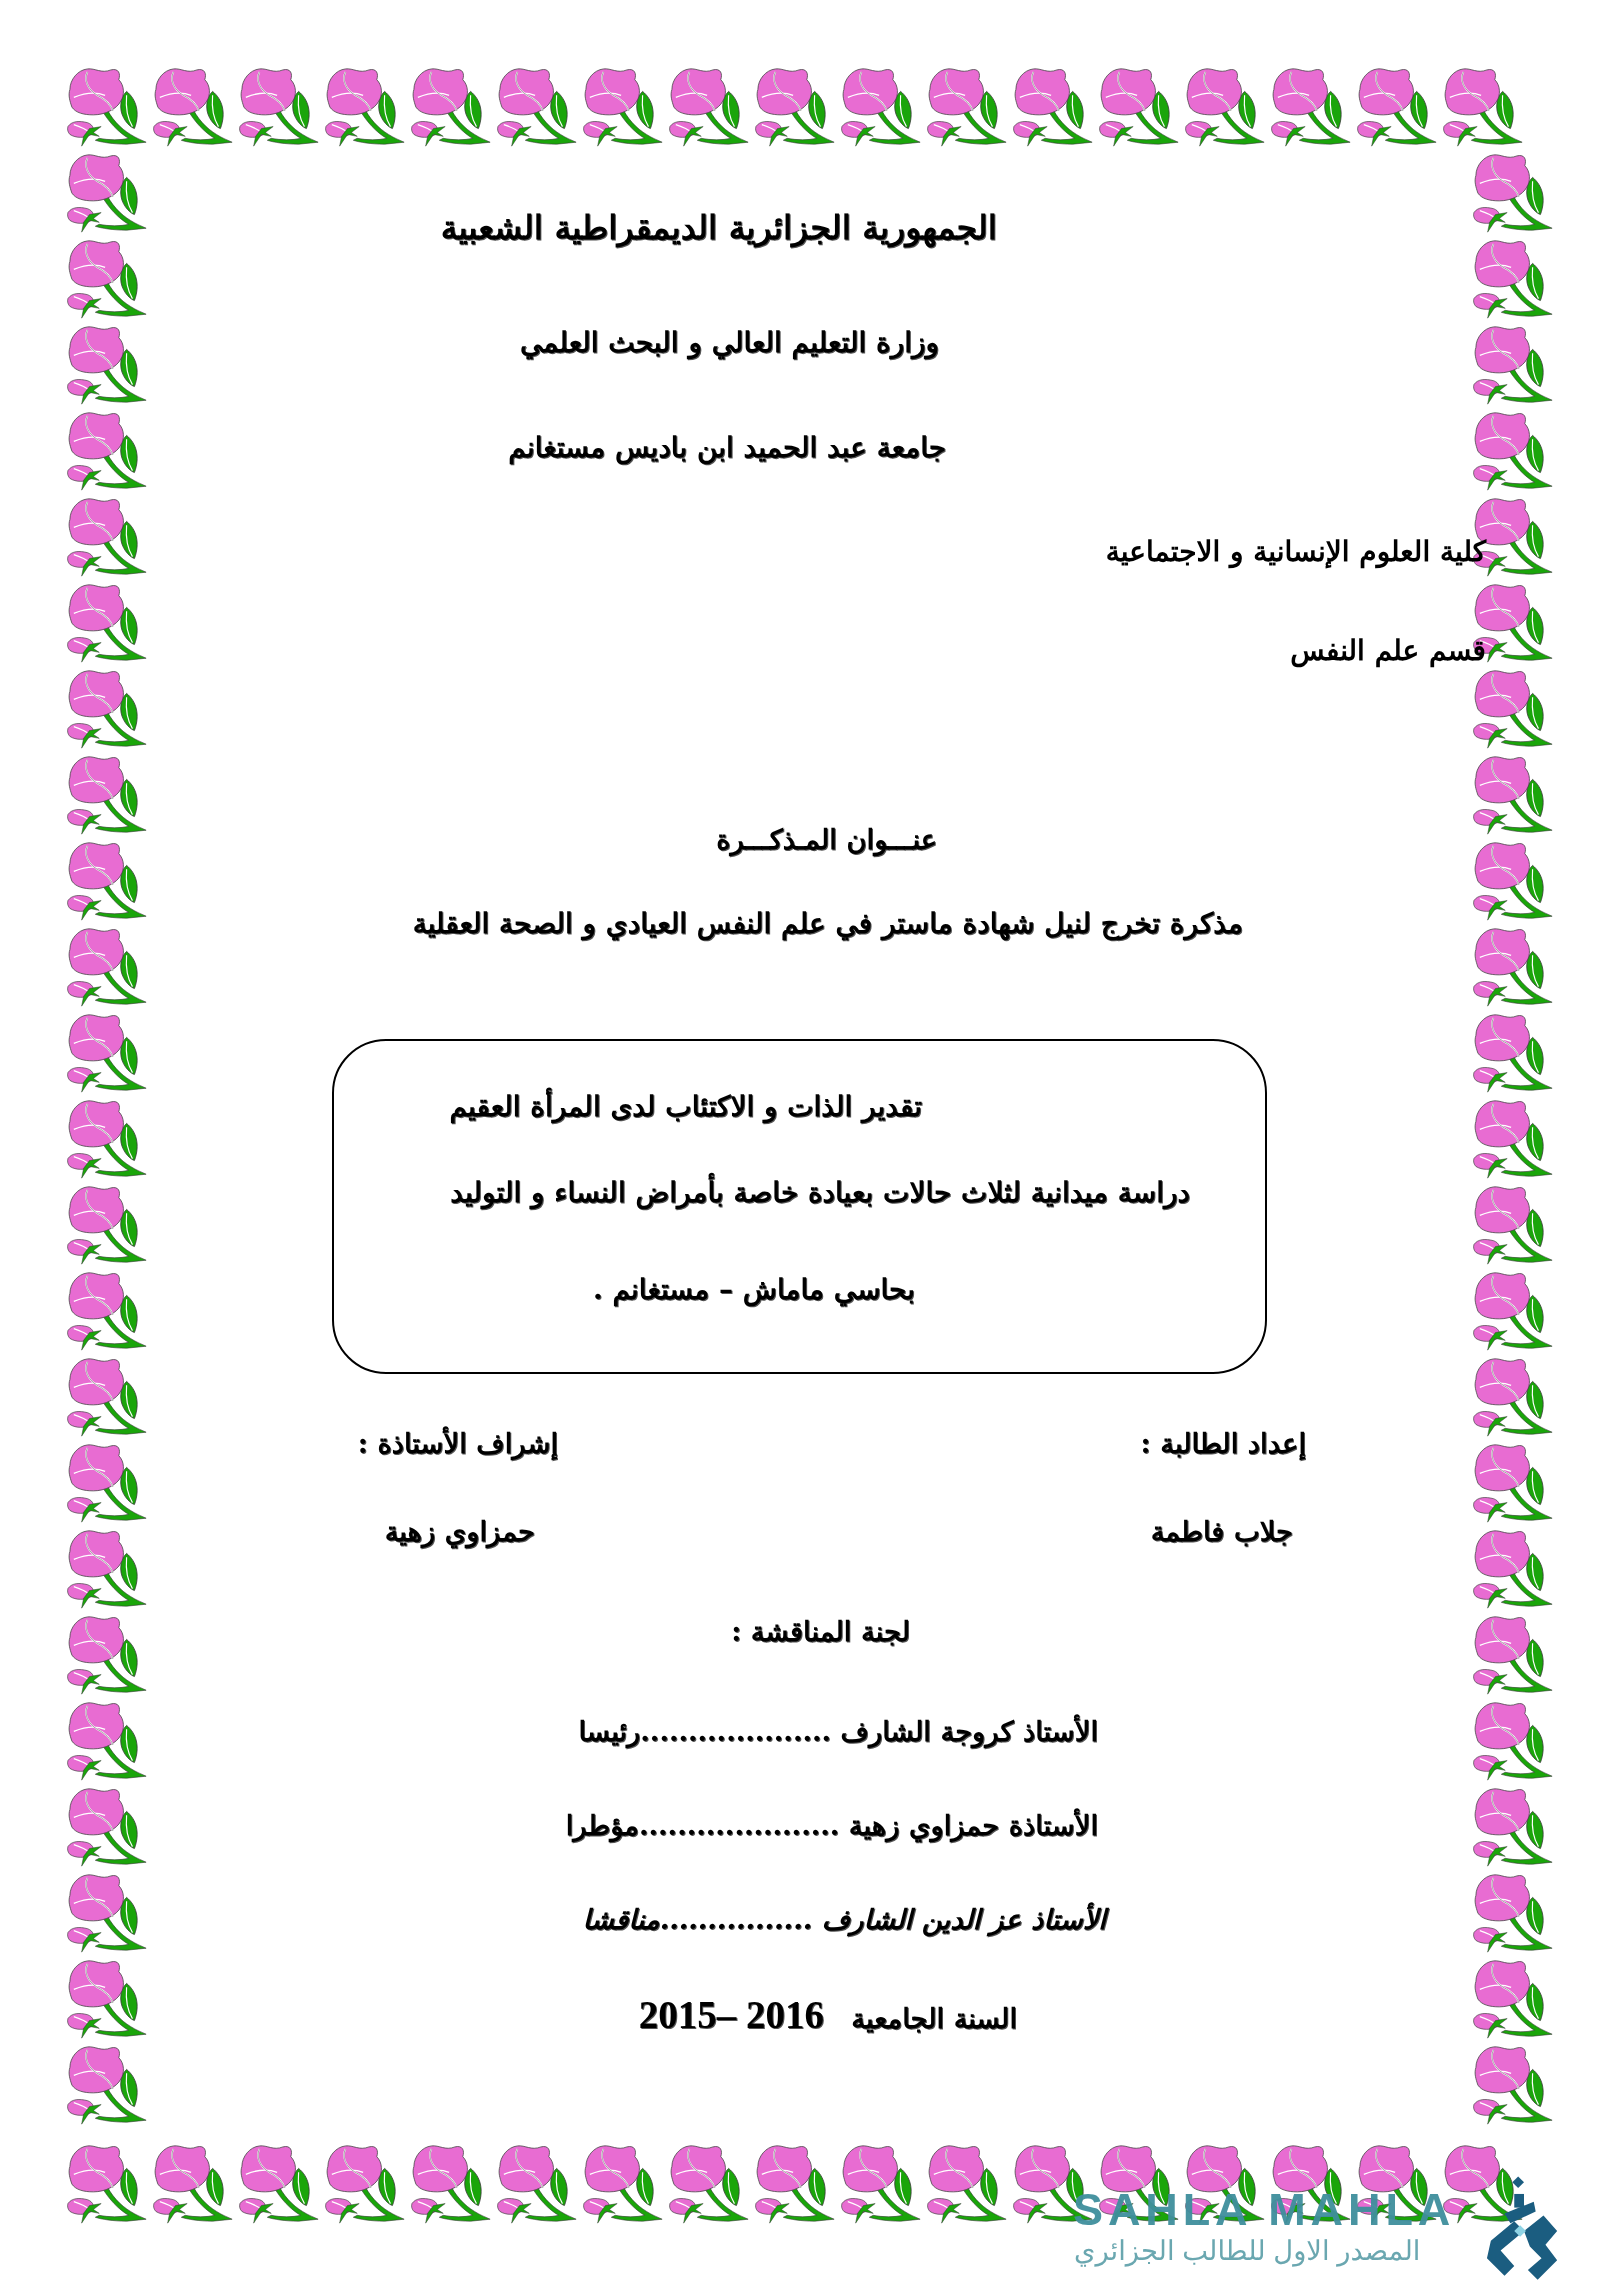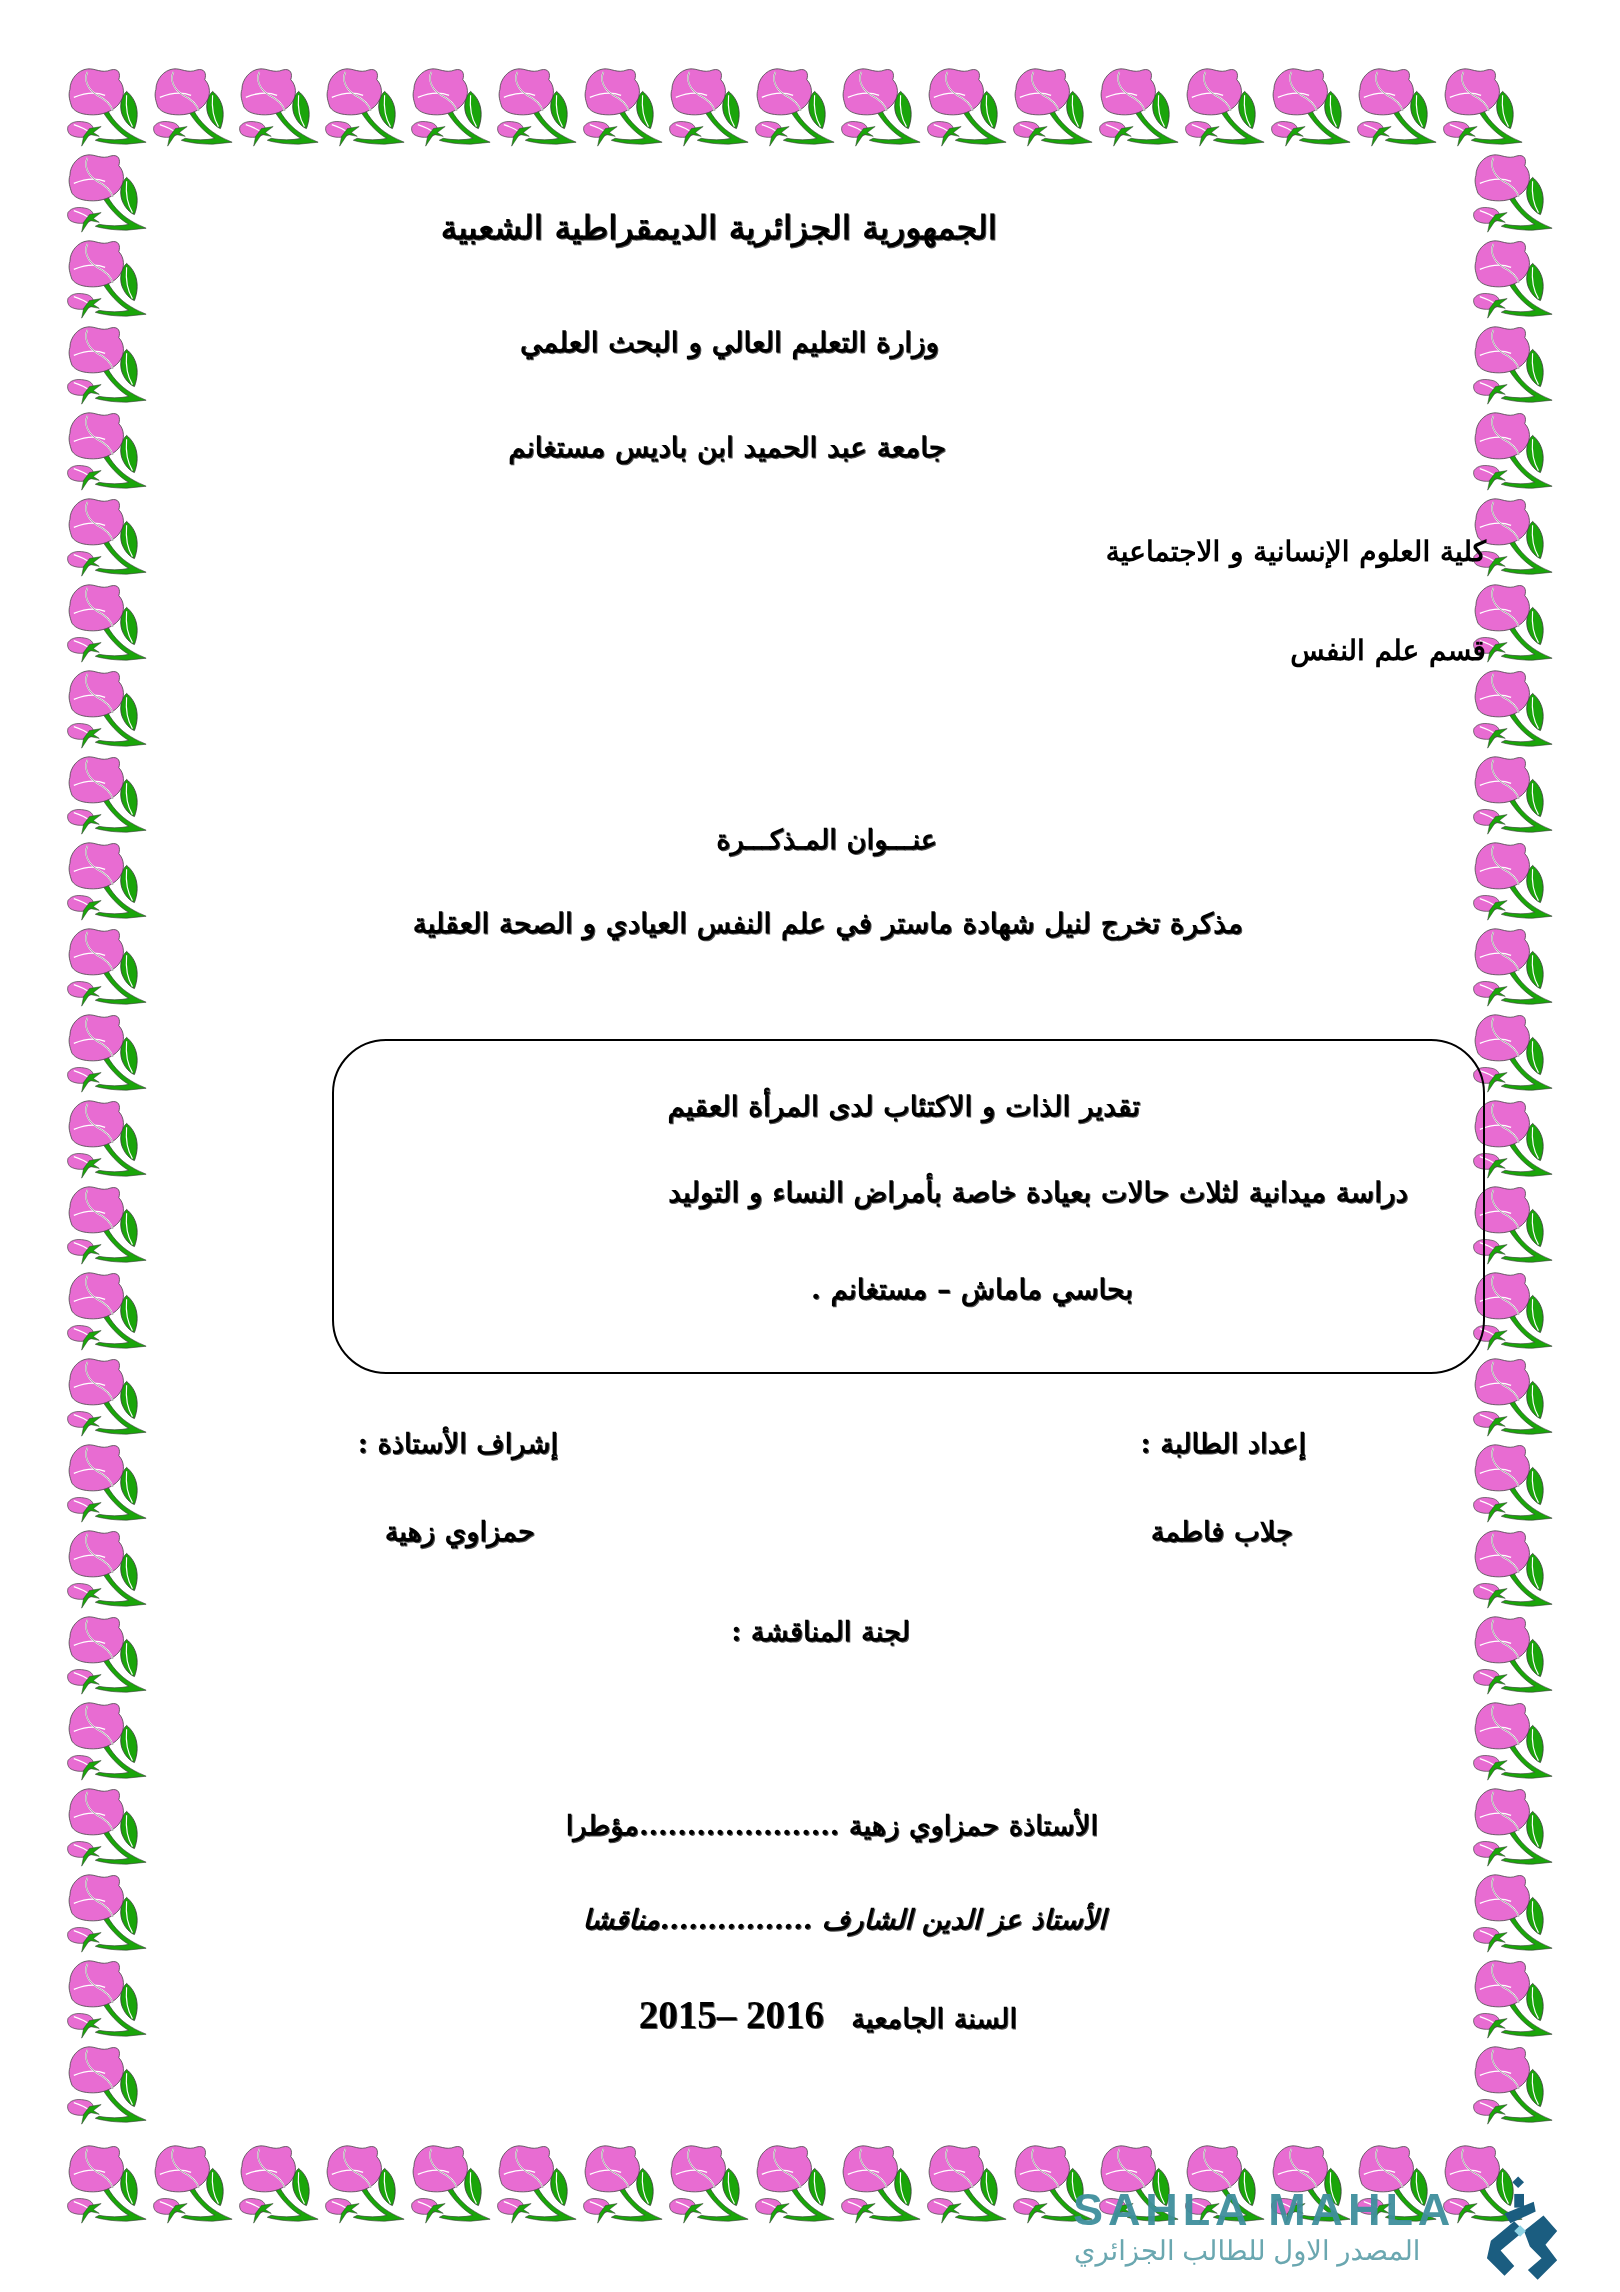--- a/index.html
+++ b/index.html
@@ -60,21 +60,21 @@
     .department { right: 134px; top: 634px; font-size: 28px; text-shadow: none; }
     .specialty { right: 134px; top: 725px; font-size: 28px; text-shadow: none; }
     .memo-title-label { right: 683px; top: 823px; font-size: 27.4px; }
     .memo-degree { right: 377px; top: 907px; font-size: 28px; }
 
     
     .title-box {
       position: absolute;
       left: 332px;
       top: 1039px;
-      width: 1153px;
+      width: 935px;
       height: 335px;
       border: 2px solid #000;
       border-radius: 54px;
       box-sizing: border-box;
     }
     .box-line {
       position: absolute;
       direction: rtl;
       white-space: nowrap;
       font-weight: bold;
@@ -1620,20 +1620,21 @@
     <div class="box-line box-line-2">دراسة ميدانية لثلاث حالات بعيادة خاصة بأمراض النساء و التوليد</div>
     <div class="box-line box-line-3">بحاسي ماماش – مستغانم .</div>
   </div>
 
   <div class="line student-label">إعداد الطالبة :</div>
   <div class="line supervisor-label">إشراف الأستاذة :</div>
   <div class="line student-name">جلاب فاطمة</div>
   <div class="line supervisor-name">حمزاوي زهية</div>
 
   <div class="line committee-label">لجنة المناقشة :</div>
+  <div class="line member member-1">الأستاذ كروجة الشارف  ....................رئيسا</div>
   <div class="line member member-2">الأستاذة حمزاوي زهية .....................مؤطرا</div>
   <div class="line member member-3">الأستاذ عز الدين الشارف  ................مناقشا</div>
 
   <div class="line year-line">
     <span>السنة الجامعية</span>
     <span class="year-value">2015– 2016</span>
   </div>
 
   <div class="watermark">
     <div class="wm-text">SAHLA MAHLA</div>

